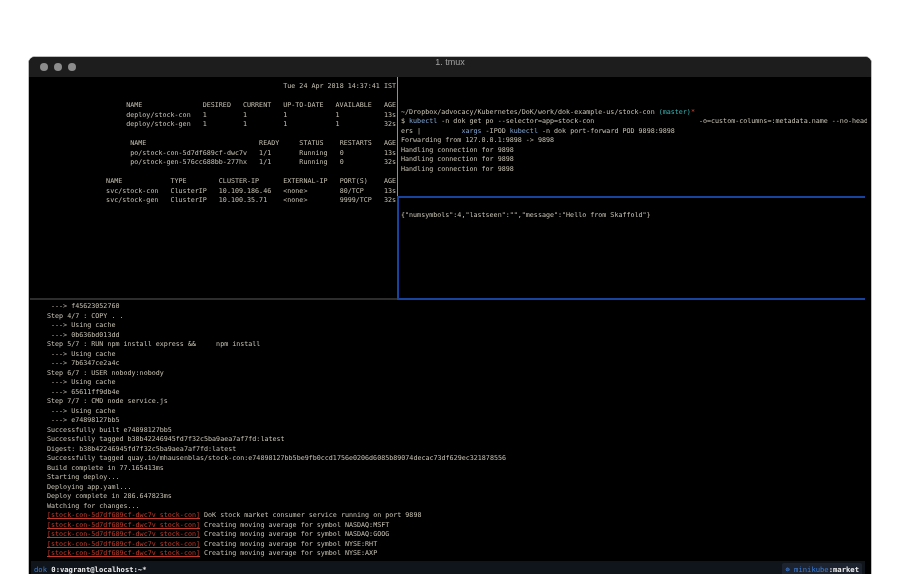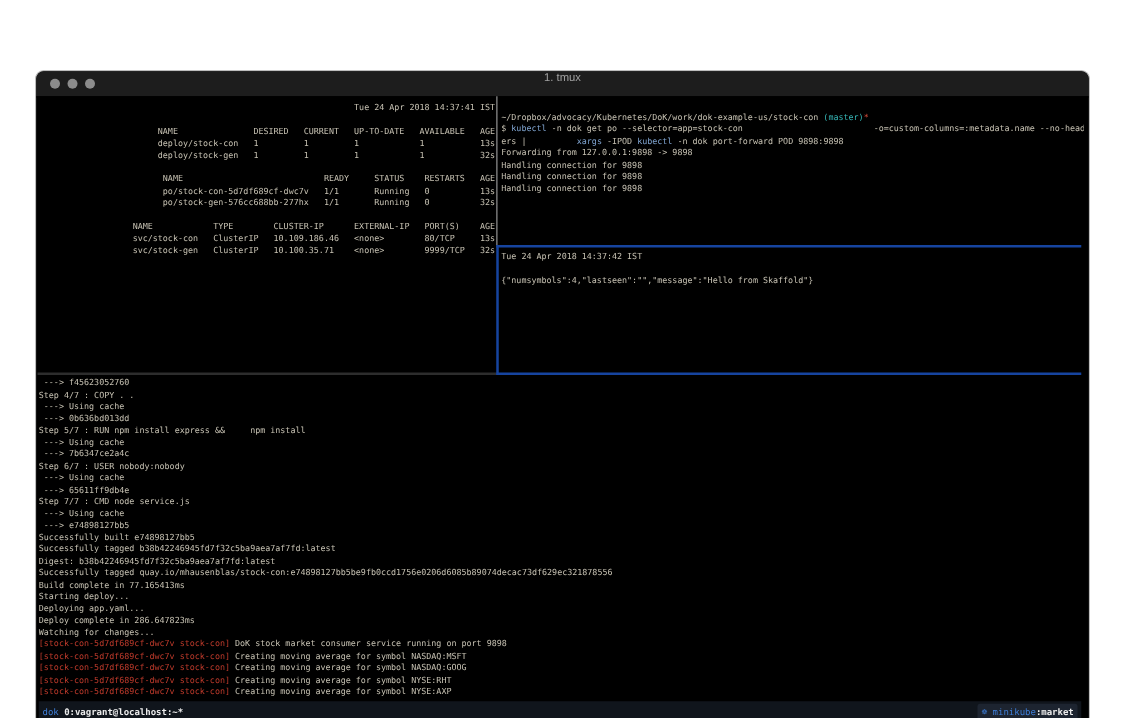--- a/index.html
+++ b/index.html
@@ -6,29 +6,29 @@
   .window{position:absolute;left:28px;top:8px;width:844px;height:525px;background:#010101;
           border:1px solid #bdbdbd;border-radius:7px;overflow:hidden;box-sizing:border-box;margin-top:48px;}
   .titlebar{height:20px;background:#1d1d1d;position:relative;border-bottom:1px solid #000;}
   .lights{position:absolute;left:11px;top:6px;display:flex;}
   .light{width:8px;height:8px;border-radius:50%;background:#8c8c8c;margin-right:6px;}
   .title{text-align:center;line-height:20px;color:#a2a2a2;font:9px "Liberation Sans", sans-serif;}
   .tbody{position:absolute;top:20px;left:0;right:0;bottom:0;background:#000;
          font-family:"DejaVu Sans Mono","DejaVu Sans",monospace;font-size:6.7px;line-height:9.5px;}
   .pane{position:absolute;white-space:pre;overflow:hidden;}
   .pane-tl{left:7px;top:5px;width:360px;height:214px;text-align:right;}
-  .pane-tr{left:372px;top:3px;width:466px;height:112px;}
+  .pane-tr{left:372px;top:21px;width:466px;height:112px;}
   .pane-mr{left:372px;top:124px;width:466px;height:95px;}
-  .pane-b{left:2px;top:225px;width:830px;height:262px;}
+  .pane-b{left:18px;top:225px;width:830px;height:262px;}
   .tline{height:9.5px;white-space:pre;}
   .c-fg{color:#c6c1b2;}
   .c-cyan{color:#35b5b5;}
   .c-red{color:#d04a38;}
   .c-cmd{color:#7fa3cf;}
-  .c-redpfx{color:#bf3a2b;}
+  .c-redpfx{color:#bf3a2b;text-decoration:underline;}
   .c-blue{color:#3e7ed8;}
   .c-bright{color:#ececec;font-weight:bold;}
   .div-v-gray{position:absolute;left:368px;top:0;width:1px;height:119px;background:#8f8f8f;}
   .div-v-blue{position:absolute;left:368px;top:119px;width:2px;height:104px;background:#16449f;}
   .div-h-blue-mid{position:absolute;left:368px;top:119px;width:468px;height:2px;background:#16449f;}
   .div-h-gray-bot{position:absolute;left:1px;top:221px;width:367px;height:2px;background:#2d2d2d;}
   .div-h-blue-bot{position:absolute;left:368px;top:221px;width:468px;height:2px;background:#16449f;}
   .statusbar{position:absolute;left:2px;right:6px;bottom:2px;height:17px;background:#10151c;
              display:flex;justify-content:space-between;align-items:center;padding:0 3px;
              font-size:7.2px;}
@@ -50,21 +50,21 @@
   <div class="tbody">
     <div class="pane pane-tl"><div class="tline"><span class="c-fg">Tue 24 Apr 2018 14:37:41 IST</span></div><div class="tline"><span class="c-fg"></span></div><div class="tline"><span class="c-fg">NAME               DESIRED   CURRENT   UP-TO-DATE   AVAILABLE   AGE</span></div><div class="tline"><span class="c-fg">deploy/stock-con   1         1         1            1           13s</span></div><div class="tline"><span class="c-fg">deploy/stock-gen   1         1         1            1           32s</span></div><div class="tline"><span class="c-fg"></span></div><div class="tline"><span class="c-fg">NAME                            READY     STATUS    RESTARTS   AGE</span></div><div class="tline"><span class="c-fg">po/stock-con-5d7df689cf-dwc7v   1/1       Running   0          13s</span></div><div class="tline"><span class="c-fg">po/stock-gen-576cc688bb-277hx   1/1       Running   0          32s</span></div><div class="tline"><span class="c-fg"></span></div><div class="tline"><span class="c-fg">NAME            TYPE        CLUSTER-IP      EXTERNAL-IP   PORT(S)    AGE</span></div><div class="tline"><span class="c-fg">svc/stock-con   ClusterIP   10.109.186.46   &lt;none&gt;        80/TCP     13s</span></div><div class="tline"><span class="c-fg">svc/stock-gen   ClusterIP   10.100.35.71    &lt;none&gt;        9999/TCP   32s</span></div></div>
 
     <div class="div-v-gray"></div>
     <div class="div-v-blue"></div>
 
     <div class="pane pane-tr"><div class="tline"><span class="c-fg"></span></div><div class="tline"><span class="c-fg">~/Dropbox/advocacy/Kubernetes/DoK/work/dok-example-us/stock-con </span><span class="c-cyan">(master)</span><span class="c-red">*</span></div><div class="tline"><span class="c-fg">$ </span><span class="c-cmd">kubectl</span><span class="c-fg"> -n dok get po --selector=app=stock-con                          -o=custom-columns=:metadata.name --no-head</span></div><div class="tline"><span class="c-fg">ers |          </span><span class="c-cmd">xargs</span><span class="c-fg"> -IPOD </span><span class="c-cmd">kubectl</span><span class="c-fg"> -n dok port-forward POD 9898:9898</span></div><div class="tline"><span class="c-fg">Forwarding from 127.0.0.1:9898 -&gt; 9898</span></div><div class="tline"><span class="c-fg">Handling connection for 9898</span></div><div class="tline"><span class="c-fg">Handling connection for 9898</span></div><div class="tline"><span class="c-fg">Handling connection for 9898</span></div></div>
 
     <div class="div-h-blue-mid"></div>
 
-    <div class="pane pane-mr"><div class="tline"><span class="c-fg">Tue 24 Apr 2018 14:37:42 IST</span></div><div class="tline"><span class="c-fg"></span></div><div class="tline"><span class="c-fg">{"numsymbols":4,"lastseen":"","message":"Hello from Skaffold"}</span></div></div>
+    <div class="pane pane-mr"><div class="tline"><span class="c-fg"></span></div><div class="tline"><span class="c-fg">{"numsymbols":4,"lastseen":"","message":"Hello from Skaffold"}</span></div></div>
 
     <div class="div-h-gray-bot"></div>
     <div class="div-h-blue-bot"></div>
 
     <div class="pane pane-b"><div class="tline"><span class="c-fg"> ---&gt; f45623052760</span></div><div class="tline"><span class="c-fg">Step 4/7 : COPY . .</span></div><div class="tline"><span class="c-fg"> ---&gt; Using cache</span></div><div class="tline"><span class="c-fg"> ---&gt; 0b636bd013dd</span></div><div class="tline"><span class="c-fg">Step 5/7 : RUN npm install express &amp;&amp;     npm install</span></div><div class="tline"><span class="c-fg"> ---&gt; Using cache</span></div><div class="tline"><span class="c-fg"> ---&gt; 7b6347ce2a4c</span></div><div class="tline"><span class="c-fg">Step 6/7 : USER nobody:nobody</span></div><div class="tline"><span class="c-fg"> ---&gt; Using cache</span></div><div class="tline"><span class="c-fg"> ---&gt; 65611ff9db4e</span></div><div class="tline"><span class="c-fg">Step 7/7 : CMD node service.js</span></div><div class="tline"><span class="c-fg"> ---&gt; Using cache</span></div><div class="tline"><span class="c-fg"> ---&gt; e74898127bb5</span></div><div class="tline"><span class="c-fg">Successfully built e74898127bb5</span></div><div class="tline"><span class="c-fg">Successfully tagged b38b42246945fd7f32c5ba9aea7af7fd:latest</span></div><div class="tline"><span class="c-fg">Digest: b38b42246945fd7f32c5ba9aea7af7fd:latest</span></div><div class="tline"><span class="c-fg">Successfully tagged quay.io/mhausenblas/stock-con:e74898127bb5be9fb0ccd1756e0206d6085b89074decac73df629ec321878556</span></div><div class="tline"><span class="c-fg">Build complete in 77.165413ms</span></div><div class="tline"><span class="c-fg">Starting deploy...</span></div><div class="tline"><span class="c-fg">Deploying app.yaml...</span></div><div class="tline"><span class="c-fg">Deploy complete in 286.647823ms</span></div><div class="tline"><span class="c-fg">Watching for changes...</span></div><div class="tline"><span class="c-redpfx">[stock-con-5d7df689cf-dwc7v stock-con]</span><span class="c-fg"> DoK stock market consumer service running on port 9898</span></div><div class="tline"><span class="c-redpfx">[stock-con-5d7df689cf-dwc7v stock-con]</span><span class="c-fg"> Creating moving average for symbol NASDAQ:MSFT</span></div><div class="tline"><span class="c-redpfx">[stock-con-5d7df689cf-dwc7v stock-con]</span><span class="c-fg"> Creating moving average for symbol NASDAQ:GOOG</span></div><div class="tline"><span class="c-redpfx">[stock-con-5d7df689cf-dwc7v stock-con]</span><span class="c-fg"> Creating moving average for symbol NYSE:RHT</span></div><div class="tline"><span class="c-redpfx">[stock-con-5d7df689cf-dwc7v stock-con]</span><span class="c-fg"> Creating moving average for symbol NYSE:AXP</span></div></div>
 
     <div class="statusbar">
       <div class="sleft">
           <div class="tline"><span class="c-blue">dok</span><span class="c-fg"> </span><span class="c-bright">0:vagrant@localhost:~*</span></div>
         </div>

